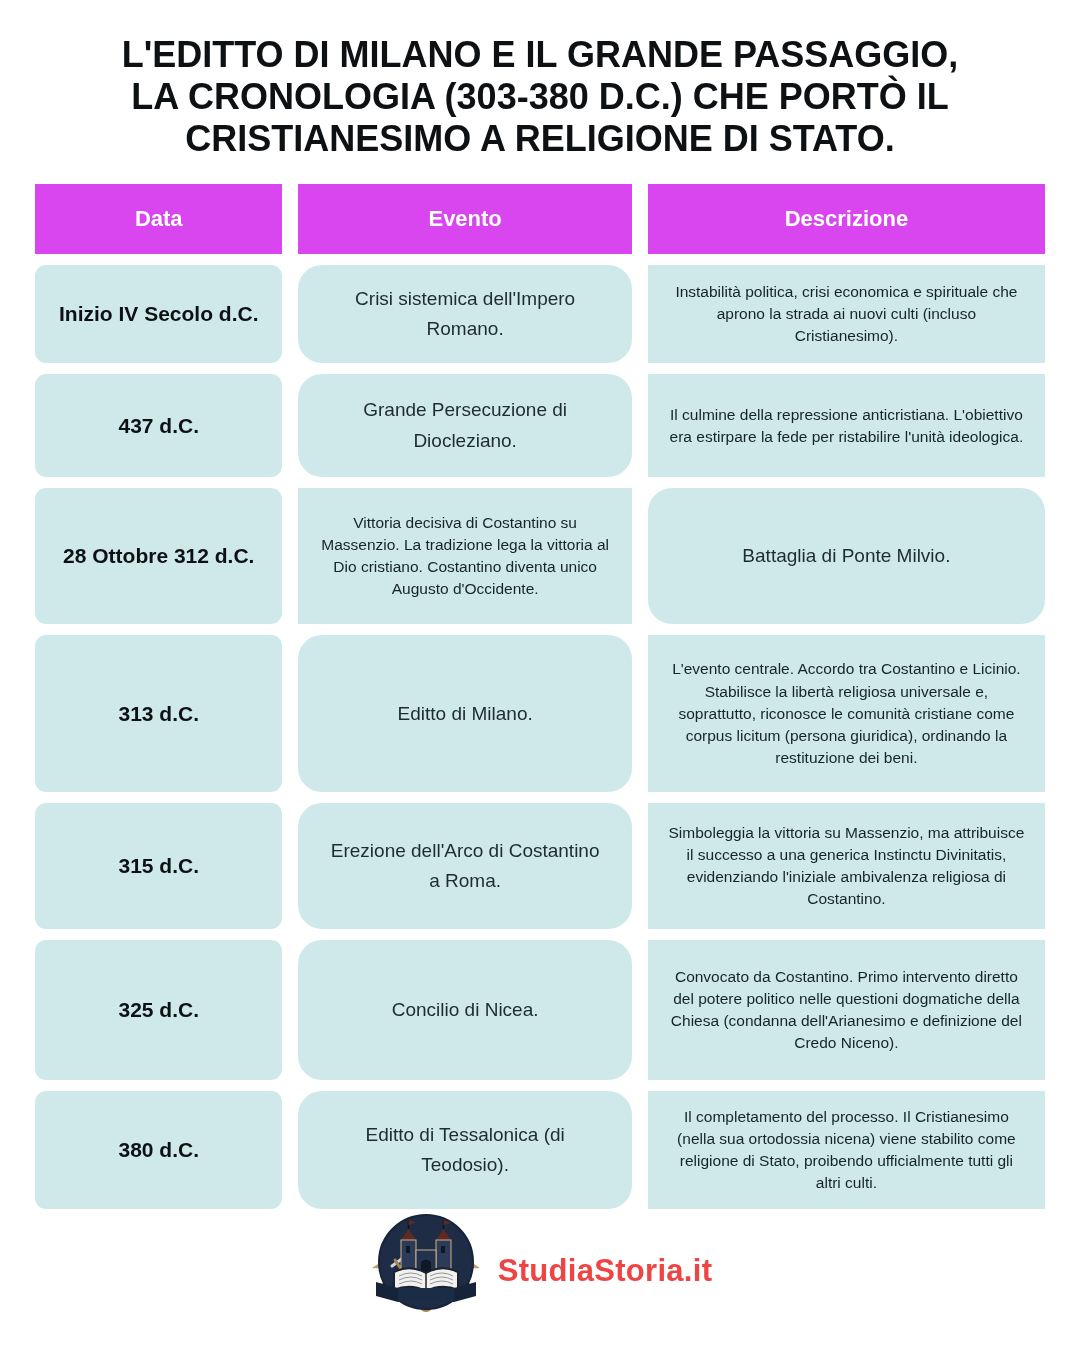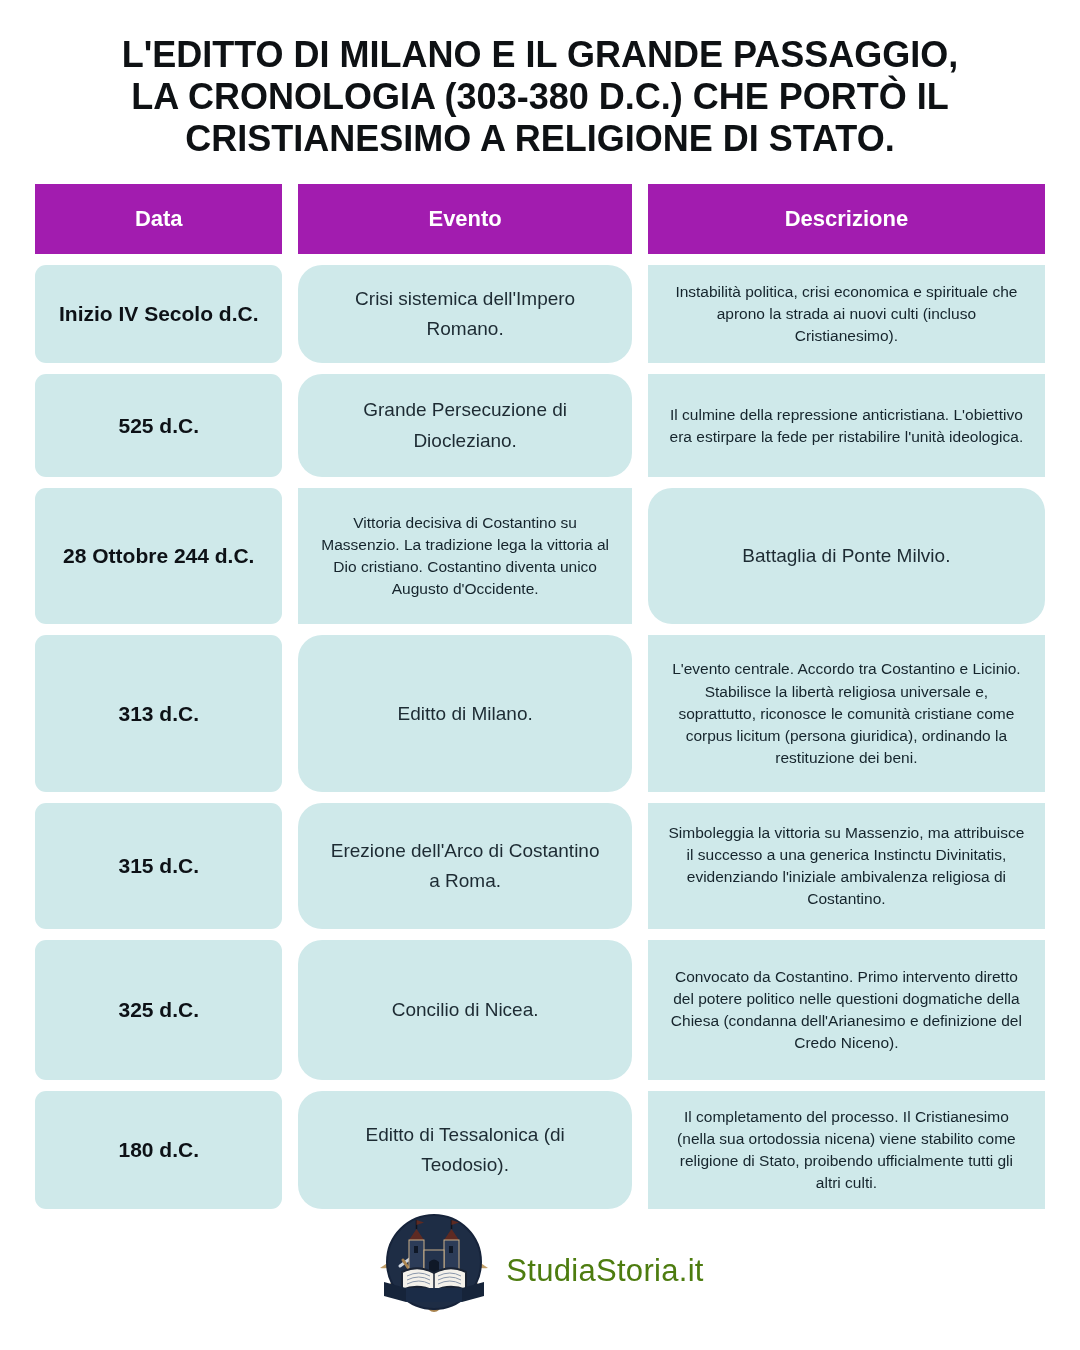--- a/index.html
+++ b/index.html
@@ -27,21 +27,21 @@
   .title span { display: block; }
 
   
   .table { margin: 24px 35px 0 35px; }
   .thead, .trow {
     display: grid;
     grid-template-columns: 248fr 334fr 398fr;
     column-gap: 16px;
   }
   .hcell {
-    background: #a21caf;
+    background: #d946ef;
     color: #ffffff;
     font-weight: 700;
     font-size: 22px;
     height: 70px;
     display: flex;
     align-items: center;
     justify-content: center;
   }
   .trow { margin-top: 11px; }
   .cell {
@@ -70,22 +70,22 @@
     position: absolute;
     left: 0; right: 0;
     top: 1210px;
     display: flex;
     align-items: center;
     justify-content: center;
     gap: 14px;
   }
   .brand {
     font-size: 31px;
-    font-weight: 400;
-    color: #4d7c0f;
+    font-weight: 700;
+    color: #ef4444;
     letter-spacing: 0.3px;
   }
 </style>
 </head>
 <body>
 
 <div class="page">
 
   <div class="title">
     <span>L'EDITTO DI MILANO E IL GRANDE PASSAGGIO,</span>
@@ -101,27 +101,27 @@
       <div class="hcell">Descrizione</div>
     </div>
 
     <div class="trow r1">
       <div class="cell data">Inizio IV Secolo d.C.</div>
       <div class="cell evento">Crisi sistemica dell'Impero Romano.</div>
       <div class="cell desc">Instabilità politica, crisi economica e spirituale che aprono la strada ai nuovi culti (incluso Cristianesimo).</div>
     </div>
 
     <div class="trow r2">
-      <div class="cell data">525 d.C.</div>
+      <div class="cell data">437 d.C.</div>
       <div class="cell evento">Grande Persecuzione di Diocleziano.</div>
       <div class="cell desc">Il culmine della repressione anticristiana. L'obiettivo era estirpare la fede per ristabilire l'unità ideologica.</div>
     </div>
 
     <div class="trow r3">
-      <div class="cell data">28 Ottobre 244 d.C.</div>
+      <div class="cell data">28 Ottobre 312 d.C.</div>
       <div class="cell desc">Vittoria decisiva di Costantino su Massenzio. La tradizione lega la vittoria al Dio cristiano. Costantino diventa unico Augusto d'Occidente.</div>
       <div class="cell evento">Battaglia di Ponte Milvio.</div>
     </div>
 
     <div class="trow r4">
       <div class="cell data">313 d.C.</div>
       <div class="cell evento">Editto di Milano.</div>
       <div class="cell desc">L'evento centrale. Accordo tra Costantino e Licinio. Stabilisce la libertà religiosa universale e, soprattutto, riconosce le comunità cristiane come corpus licitum (persona giuridica), ordinando la restituzione dei beni.</div>
     </div>
 
@@ -131,21 +131,21 @@
       <div class="cell desc">Simboleggia la vittoria su Massenzio, ma attribuisce il successo a una generica Instinctu Divinitatis, evidenziando l'iniziale ambivalenza religiosa di Costantino.</div>
     </div>
 
     <div class="trow r6">
       <div class="cell data">325 d.C.</div>
       <div class="cell evento">Concilio di Nicea.</div>
       <div class="cell desc">Convocato da Costantino. Primo intervento diretto del potere politico nelle questioni dogmatiche della Chiesa (condanna dell'Arianesimo e definizione del Credo Niceno).</div>
     </div>
 
     <div class="trow r7">
-      <div class="cell data">180 d.C.</div>
+      <div class="cell data">380 d.C.</div>
       <div class="cell evento">Editto di Tessalonica (di Teodosio).</div>
       <div class="cell desc">Il completamento del processo. Il Cristianesimo (nella sua ortodossia nicena) viene stabilito come religione di Stato, proibendo ufficialmente tutti gli altri culti.</div>
     </div>
 
   </div>
 
   <div class="footer">
     <span>
       <svg width="116" height="118" viewBox="0 0 116 118" xmlns="http://www.w3.org/2000/svg">
 

